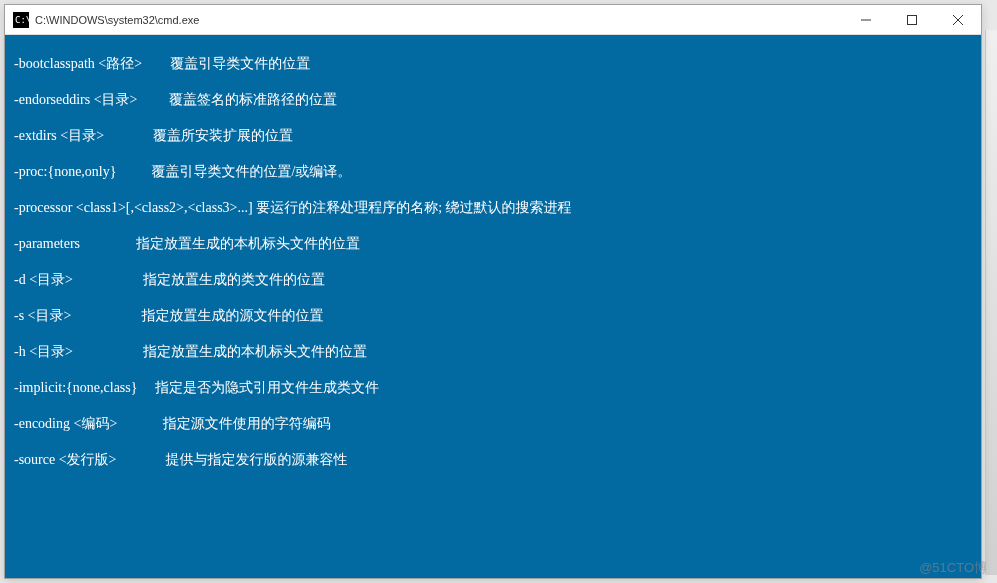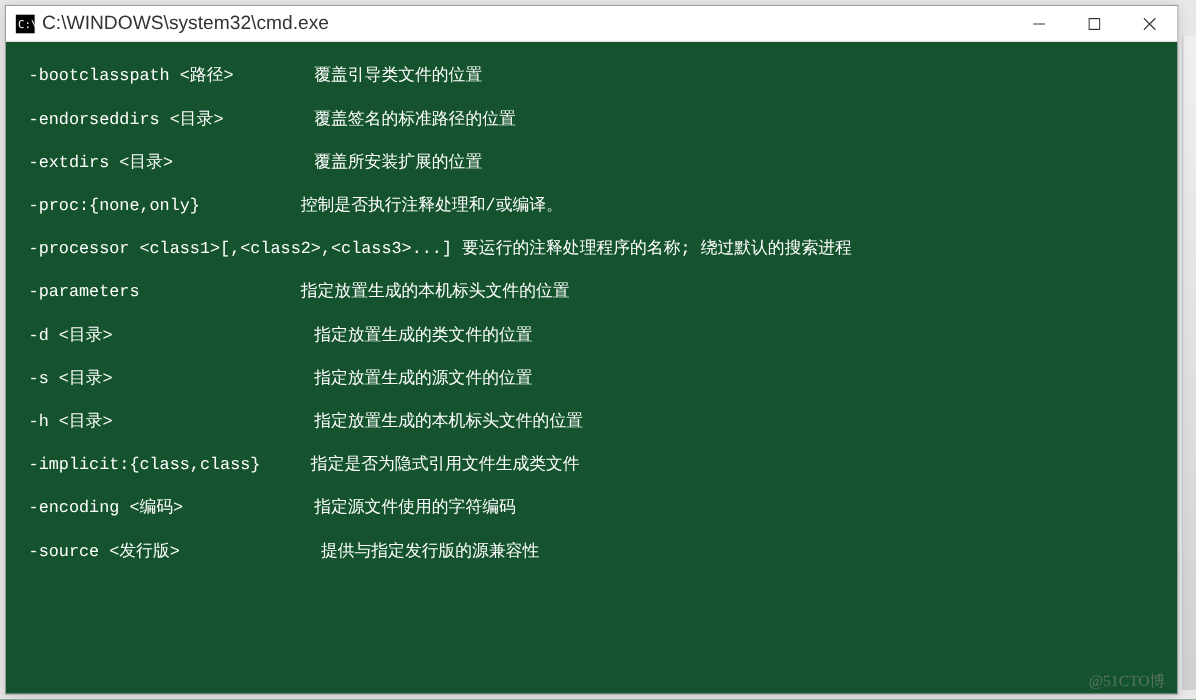--- a/index.html
+++ b/index.html
@@ -39,60 +39,60 @@
       margin-right: 6px;
       display: inline-flex;
       align-items: center;
       justify-content: center;
     }
     .titlebar-icon svg {
       width: 16px;
       height: 16px;
     }
     .titlebar-text {
-      font-size: 16px;
+      font-size: 11px;
       color: #333;
       flex: 1;
     }
     .titlebar-buttons {
       display: flex;
     }
     .titlebar-btn {
       width: 46px;
       height: 30px;
       display: flex;
       align-items: center;
       justify-content: center;
       color: #333;
     }
     .titlebar-btn svg {
       width: 10px;
       height: 10px;
     }
     .terminal {
-      background: #14532d;
+      background: #0369a1;
       color: #fff;
-      font-family: Liberation Mono, monospace;
+      font-family: Liberation Serif, serif;
       font-size: 14px;
       line-height: 18px;
       padding: 2px 2px;
       height: calc(100% - 30px);
       overflow: hidden;
       white-space: pre;
     }
     .terminal-line {
       white-space: pre;
     }
     .watermark {
       position: absolute;
       bottom: 6px;
-      right: 26px;
+      right: 10px;
       color: #888;
       font-size: 13px;
-      font-family: Liberation Serif, serif;
+      font-family: Liberation Sans, sans-serif;
       opacity: 0.6;
     }
     .bg-sidebar {
       position: absolute;
       right: 0;
       top: 30px;
       width: 12px;
       height: 545px;
       background: linear-gradient(#f0f0f0, #d0d0d0);
       border-left: 1px solid #ccc;
@@ -128,27 +128,27 @@
             <line x1="0" y1="0" x2="10" y2="10" stroke="#333" stroke-width="1"></line>
             <line x1="10" y1="0" x2="0" y2="10" stroke="#333" stroke-width="1"></line>
           </svg>
       </div>
     </div>
   </div>
   <div class="terminal">
 <div class="terminal-line">  -bootclasspath &lt;路径&gt;        覆盖引导类文件的位置</div>
 <div class="terminal-line">  -endorseddirs &lt;目录&gt;         覆盖签名的标准路径的位置</div>
 <div class="terminal-line">  -extdirs &lt;目录&gt;              覆盖所安装扩展的位置</div>
-<div class="terminal-line">  -proc:{none,only}          控制是否执行注释处理和/或编译。</div>
+<div class="terminal-line">  -proc:{none,only}          覆盖引导类文件的位置/或编译。</div>
 <div class="terminal-line">  -processor &lt;class1&gt;[,&lt;class2&gt;,&lt;class3&gt;...] 要运行的注释处理程序的名称; 绕过默认的搜索进程</div>
 <div class="terminal-line">  -parameters                指定放置生成的本机标头文件的位置</div>
 <div class="terminal-line">  -d &lt;目录&gt;                    指定放置生成的类文件的位置</div>
 <div class="terminal-line">  -s &lt;目录&gt;                    指定放置生成的源文件的位置</div>
 <div class="terminal-line">  -h &lt;目录&gt;                    指定放置生成的本机标头文件的位置</div>
-<div class="terminal-line">  -implicit:{class,class}     指定是否为隐式引用文件生成类文件</div>
+<div class="terminal-line">  -implicit:{none,class}     指定是否为隐式引用文件生成类文件</div>
 <div class="terminal-line">  -encoding &lt;编码&gt;             指定源文件使用的字符编码</div>
 <div class="terminal-line">  -source &lt;发行版&gt;              提供与指定发行版的源兼容性</div>
 
 
 
 
 
 
 
 

